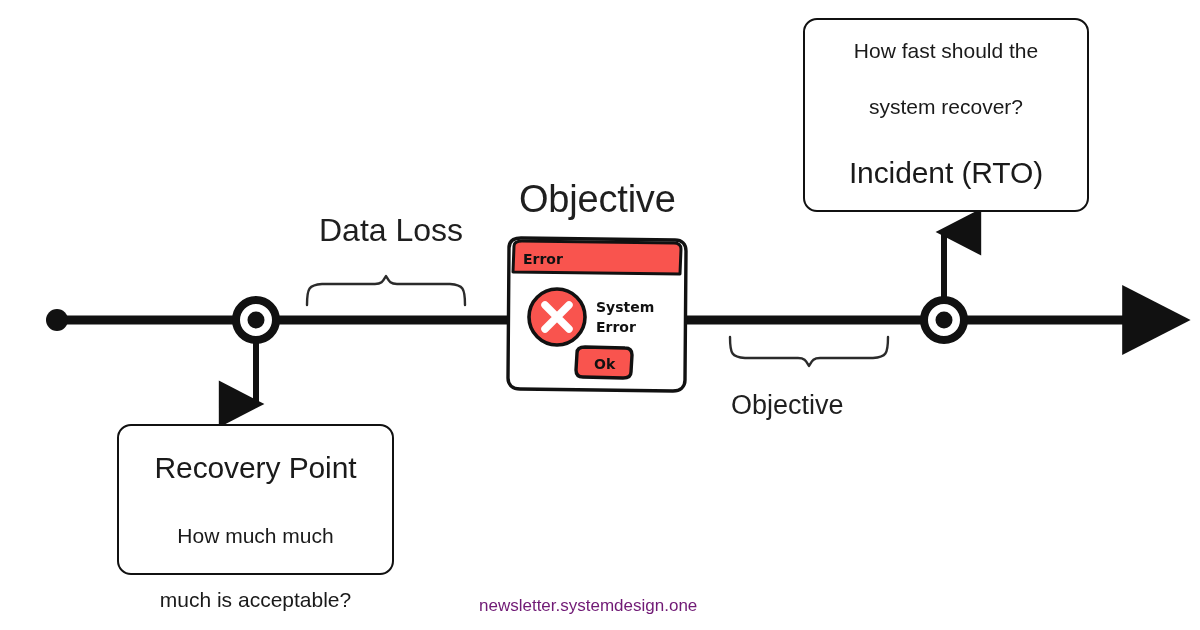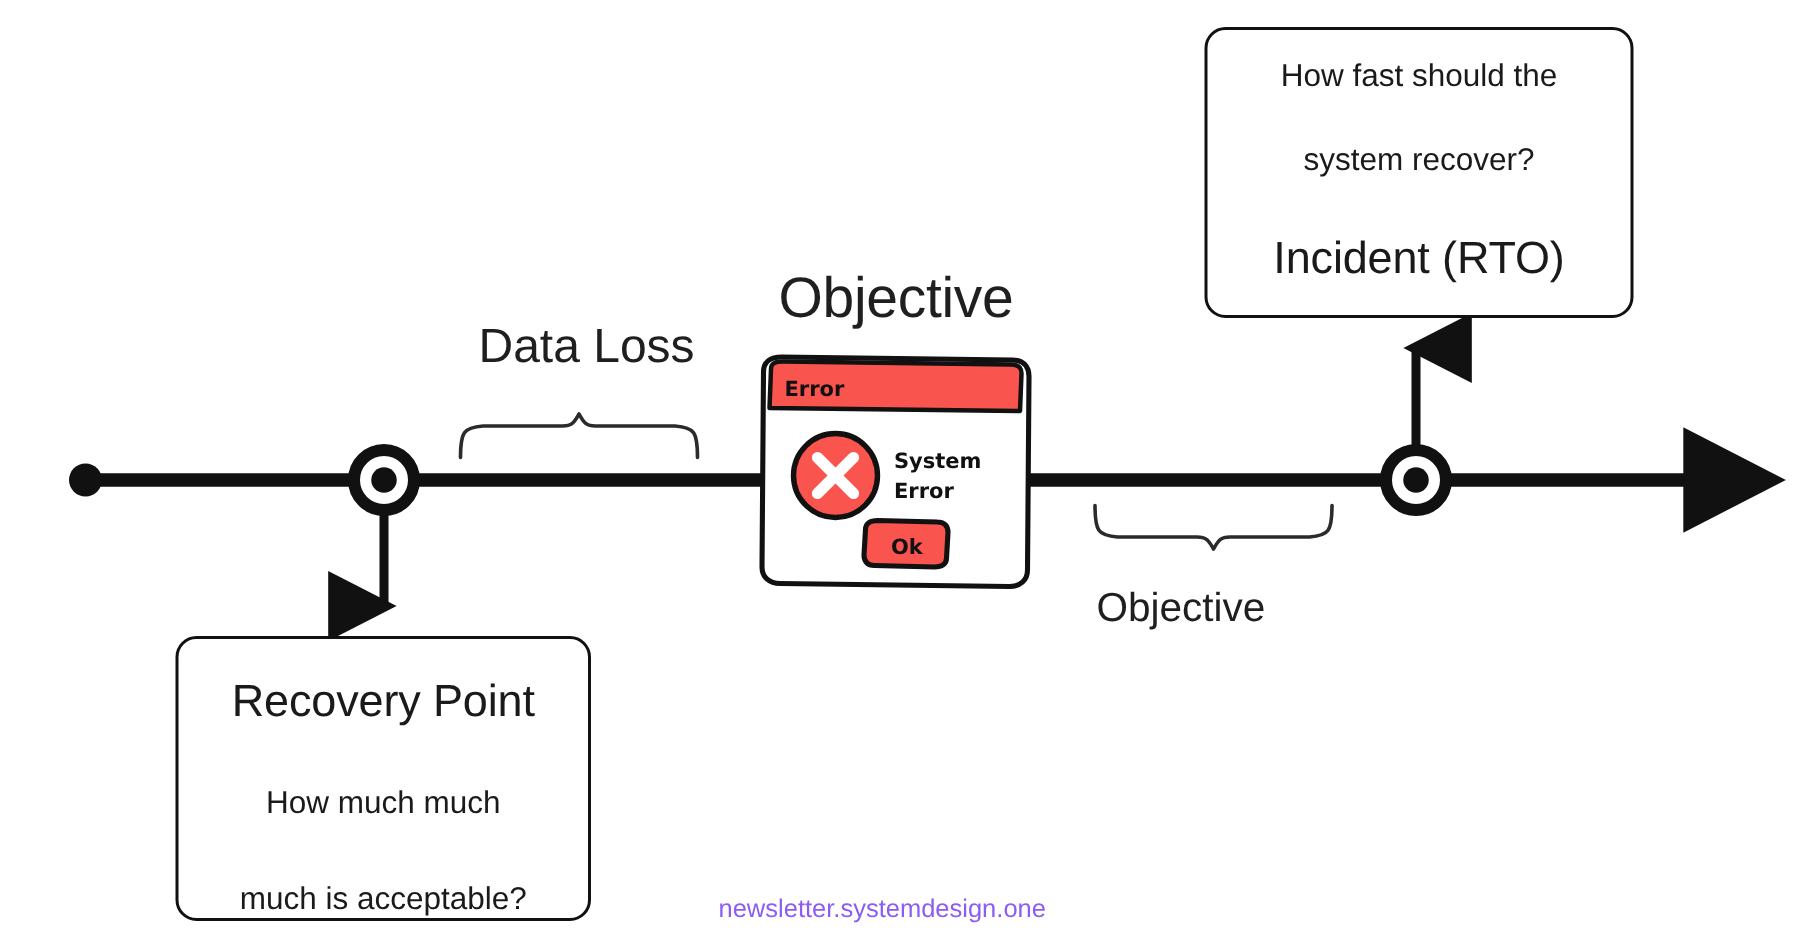--- a/index.html
+++ b/index.html
@@ -63,21 +63,21 @@
     padding: 10px 8px 12px 8px;
     justify-content: flex-start;
   }
   #rto-callout .small { margin-top: 8px; }
   #rto-callout .big { margin-top: 14px; }
 
   #rpo-callout {
     left: 117px;
     top: 424px;
     width: 277px;
-    height: 190px;
+    height: 151px;
     padding: 12px 8px 10px 8px;
     justify-content: flex-start;
   }
   #rpo-callout .big { margin-top: 12px; }
   #rpo-callout .small { margin-top: 16px; }
 
   
   .axis-label {
     position: absolute;
     color: #1f1f1f;
@@ -97,21 +97,21 @@
   }
   #downtime-label {
     left: 731px;
     top: 390px;
     font-size: 27px;
   }
   #footer-label {
     left: 479px;
     top: 596px;
     font-size: 17px;
-    color: #8b5cf6;
+    color: #701a75;
     z-index: 4;
   }
 
   
   #error-dialog {
     position: absolute;
     left: 501px;
     top: 234px;
     width: 192px;
     height: 162px;

